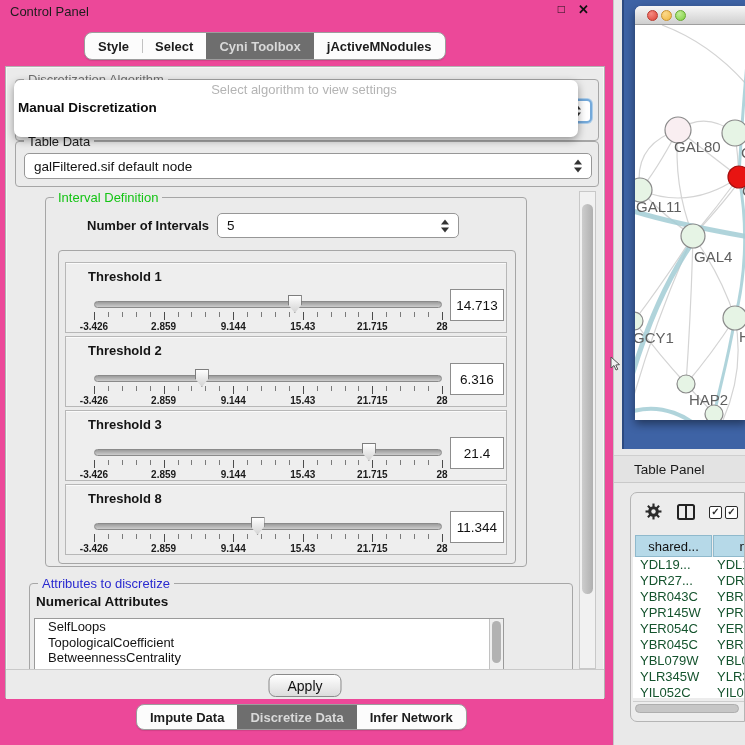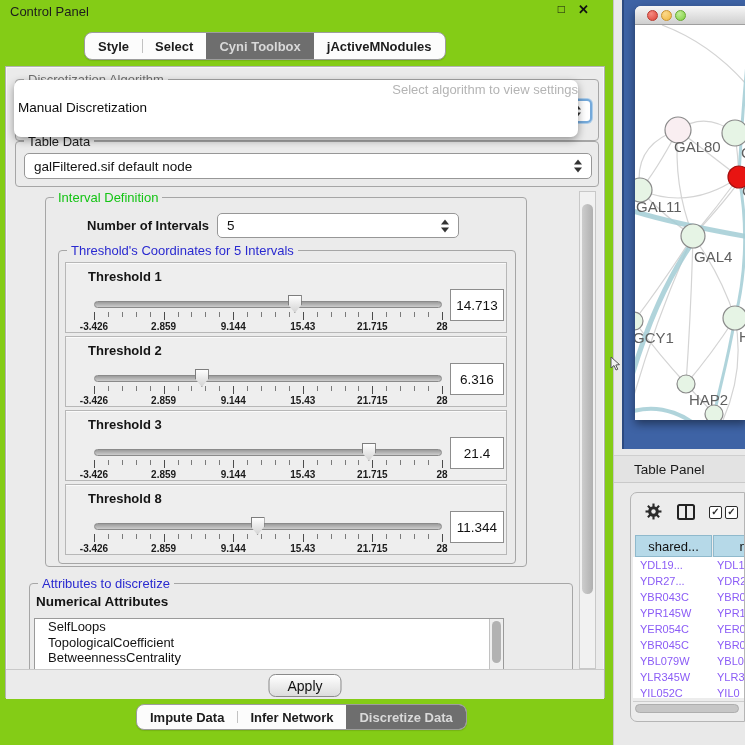--- a/index.html
+++ b/index.html
@@ -1,19 +1,19 @@
 <!DOCTYPE html>
 <html><head>
 <meta charset="utf-8">
 <style>
   html,body{margin:0;padding:0;background:#d8d8d8;}
   .screen{position:relative;width:745px;height:745px;background:#e9e9e9;overflow:hidden;
           font-family:"Liberation Sans",sans-serif;-webkit-font-smoothing:antialiased;}
   
-  .dock{position:absolute;left:0;top:0;width:613px;height:745px;background:#84cc16;border-right:1px solid #c6c6c6;}
+  .dock{position:absolute;left:0;top:0;width:613px;height:745px;background:#ec4899;border-right:1px solid #c6c6c6;}
   .titlebar{position:absolute;left:0;top:0;width:613px;height:24px;}
   .titlebar .title{position:absolute;left:10px;top:4px;font-size:13px;color:#1d1d1d;}
   .wbtn{position:absolute;top:2px;font-size:13px;color:#111;font-weight:700;cursor:default;}
   .wbtn.float{right:48px;font-size:12px;}
   .wbtn.close{right:24px;}
   
   .pill-tabs{position:absolute;display:flex;align-items:stretch;background:#fcfcfc;border:1px solid #9d9d9d;
              border-radius:8px;overflow:hidden;box-shadow:0 1px 1px rgba(0,0,0,.12);}
   .pill-tab{display:flex;align-items:center;gap:6px;padding:0 13px;font-size:13px;font-weight:700;color:#1c1c1c;position:relative;white-space:nowrap;}
   .pill-tab.selected{background:#6e6e6e;color:#d9d9d9;}
@@ -33,23 +33,23 @@
   .combo{position:absolute;background:#fff;border:1px solid #979797;border-radius:5px;display:flex;align-items:center;
          padding:0 26px 0 9px;font-size:13.5px;color:#111;box-sizing:border-box;}
   .combo .spin{position:absolute;right:9px;top:50%;transform:translateY(-50%);display:flex;flex-direction:column;gap:3px;}
   .combo .spin i{display:block;width:0;height:0;border-left:4px solid transparent;border-right:4px solid transparent;}
   .combo .spin i.up{border-bottom:5px solid #333;}
   .combo .spin i.dn{border-top:5px solid #333;}
   .combo.focus{border:2px solid #74a9da;box-shadow:0 0 0 1px #aecde8;}
   
   .popup{position:absolute;left:14px;top:80px;width:564px;height:57px;background:#fff;border-radius:7px;
          box-shadow:0 3px 9px rgba(0,0,0,.38);z-index:60;}
-  .popup .prompt{height:19px;line-height:20px;text-align:right;font-size:13px;color:#b4b4b4;padding-left:16px;}
+  .popup .prompt{height:19px;line-height:20px;text-align:center;font-size:13px;color:#b4b4b4;padding-left:16px;}
   .popup .opt{height:18px;line-height:18px;padding-left:4px;font-size:13.5px;color:#0c0c0c;}
-  .popup .opt.bold{font-weight:400;}
+  .popup .opt.bold{font-weight:700;}
   
   .settings{position:absolute;left:12px;top:190px;width:566px;height:478px;overflow:hidden;}
   .numlabel{position:absolute;left:41px;top:20px;font-size:13px;font-weight:700;color:#151515;}
   
   .tbox{position:absolute;left:6px;width:442px;height:71px;background:#eeeeee;border:1px solid #b7b7b7;
         box-shadow:inset 0 1px 0 #fbfbfb;box-sizing:border-box;}
   .tbox .tname{position:absolute;left:10px;top:6px;font-size:13px;font-weight:700;color:#141414;margin-left:12px;}
   .strack{position:absolute;left:28px;top:38px;width:348px;height:7px;border-radius:4px;
           background:linear-gradient(#9b9b9b,#cdcdcd);border:1px solid #8a8a8a;box-sizing:border-box;}
   .sthumb{position:absolute;width:14px;height:18px;top:32px;background:linear-gradient(#fefefe,#d4d4d4);
@@ -91,21 +91,21 @@
   .tp-header span{position:absolute;left:20px;top:6px;font-size:13.5px;color:#1a1a1a;}
   .tp-body{position:absolute;left:630px;top:492px;width:115px;height:230px;background:#ececec;
            border:1px solid #b5b5b5;border-radius:7px 0 0 7px;box-sizing:border-box;overflow:hidden;}
   .tp-tool{position:absolute;left:0;top:6px;width:115px;height:26px;}
   .tpicon{position:absolute;top:4px;}
   .cb{position:absolute;top:7px;width:11px;height:11px;border:1.5px solid #2b2b2b;border-radius:2px;
       font-size:10px;line-height:10px;text-align:center;color:#2b2b2b;font-weight:700;background:#fff;}
   .thead-cell{position:absolute;top:42px;height:22px;background:#b6d9e8;border:1px solid #8fb9cc;box-sizing:border-box;
               font-size:13px;color:#111;display:flex;align-items:center;justify-content:center;}
   .tbody{position:absolute;left:2px;top:64px;width:113px;height:141px;background:#fff;overflow:hidden;}
-  .trow{height:16px;line-height:16px;font-size:11px;color:#8b5cf6;position:relative;white-space:nowrap;text-align:right;}
+  .trow{height:16px;line-height:16px;font-size:13px;color:#14532d;position:relative;white-space:nowrap;text-align:right;}
   .trow .c1{position:absolute;left:7px;}
   .trow .c2{position:absolute;left:84px;}
   .hscroll{position:absolute;left:2px;top:208px;width:113px;height:13px;background:#ededed;border-top:1px solid #cdcdcd;}
   .hthumb{position:absolute;left:2px;top:2px;width:104px;height:9px;background:#c6c6c6;border:1px solid #aeaeae;border-radius:5px;box-sizing:border-box;}
   
   .cursor{position:absolute;left:610px;top:356px;z-index:90;}
 </style>
 </head>
 <body>
 
@@ -161,21 +161,20 @@
           <span class="gtitle green">Interval Definition</span>
           <span class="numlabel">Number of Intervals</span>
           <div class="combo" style="left:171px;top:15px;width:242px;height:25px;">
             <span>5</span>
             <span class="spin">
                 <i class="up"></i>
                 <i class="dn"></i>
               </span>
           </div>
           <div class="group" style="left:12px;top:52px;width:458px;height:314px;" id="thrGroup">
-            <span class="gtitle blue">Threshold's Coordinates for 5 Intervals</span>
           <div class="tbox" style="top: 11px;">
                 <div class="tname">Threshold 1</div>
                 <div class="strack"></div>
                 <div class="tick major" style="left: 28px;"></div>
                 <div class="tick minor" style="left: 41.92px;"></div>
                 <div class="tick minor" style="left: 55.84px;"></div>
                 <div class="tick minor" style="left: 69.76px;"></div>
                 <div class="tick minor" style="left: 83.68px;"></div>
                 <div class="tick major" style="left: 97.6px;"></div>
                 <div class="tick minor" style="left: 111.52px;"></div>
@@ -352,25 +351,25 @@
       <div class="prompt">Select algorithm to view settings</div>
       <div id="popupOpts">
           <div class="opt bold">Manual Discretization</div>
         </div>
     </div>
 
     <div class="pill-tabs bottom" id="bottomTabs">
         <div class="pill-tab">
           <span>Impute Data</span>
         </div>
+        <div class="pill-tab selected">
+          <span>Discretize Data</span>
+        </div>
         <div class="pill-tab">
           <span>Infer Network</span>
-        </div>
-        <div class="pill-tab selected">
-          <span>Discretize Data</span>
         </div>
       </div>
   </div>
 
   <div class="net-frame">
     <div class="mac-window">
       <div class="mac-titlebar">
         <span class="tl red"></span>
         <span class="tl yellow"></span>
         <span class="tl green"></span>

